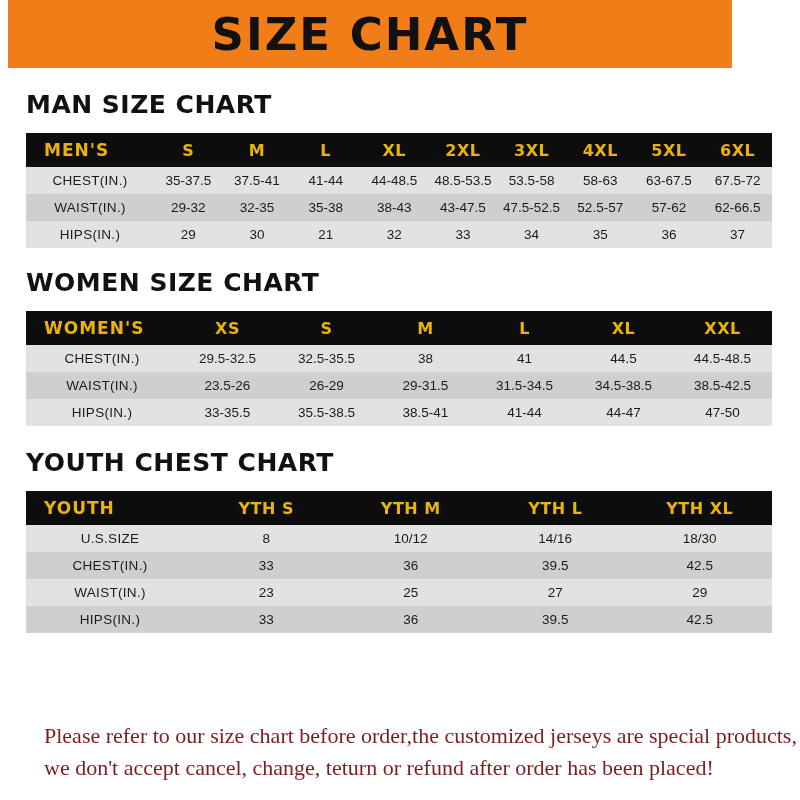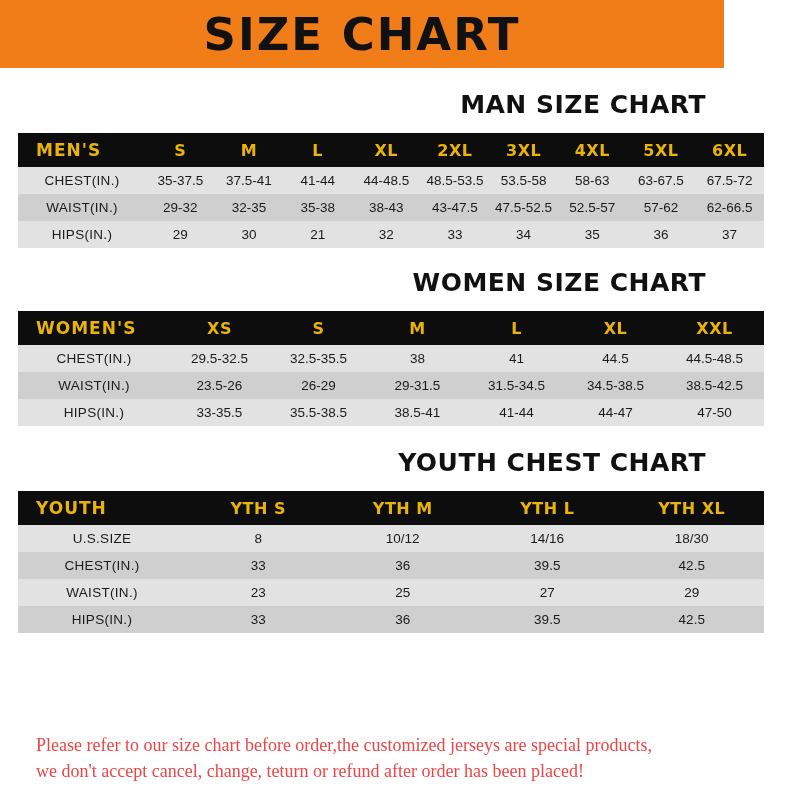--- a/index.html
+++ b/index.html
@@ -13,20 +13,21 @@
     font-family: "Liberation Sans", sans-serif;
     overflow: hidden;
   }
   .page {
     width: 724px;
     height: 800px;
     position: relative;
     background: #ffffff;
     display: flex;
     flex-direction: column;
+    padding-left: 8px;
   }
   .banner {
     background: #f07d18;
     height: 68px;
     display: flex;
     align-items: center;
     justify-content: center;
     flex: none;
   }
   .banner-title {
@@ -37,21 +38,21 @@
     color: #111111;
     line-height: 1;
   }
   .content {
     padding: 0 18px;
     flex: 1;
     display: flex;
     flex-direction: column;
   }
   .section-title {
-    text-align: right;
+    text-align: left;
     font-family: "DejaVu Sans", sans-serif;
     font-weight: bold;
     font-size: 25px;
     color: #111111;
     letter-spacing: 0.5px;
   }
   .st-man { margin: 22px 0 14px 0; }
   .st-women { margin: 20px 0 14px 0; }
   .st-youth { margin: 22px 0 14px 0; }
 
@@ -96,22 +97,22 @@
   }
 
   
   .men-table col.c0 { width: 128px; }
   .women-table col.c0 { width: 152px; }
   .youth-table col.c0 { width: 168px; }
 
   .footer-note {
     margin-top: auto;
     padding: 14px 18px 16px 18px;
-    color: #ef4444;
-    font-size: 18px;
+    color: #7f1d1d;
+    font-size: 22px;
     line-height: 1.45;
     font-family: "Liberation Serif", serif;
   }
   .footer-note div { white-space: nowrap; }
 </style>
 </head>
 <body>
 
 <div class="page">
 

